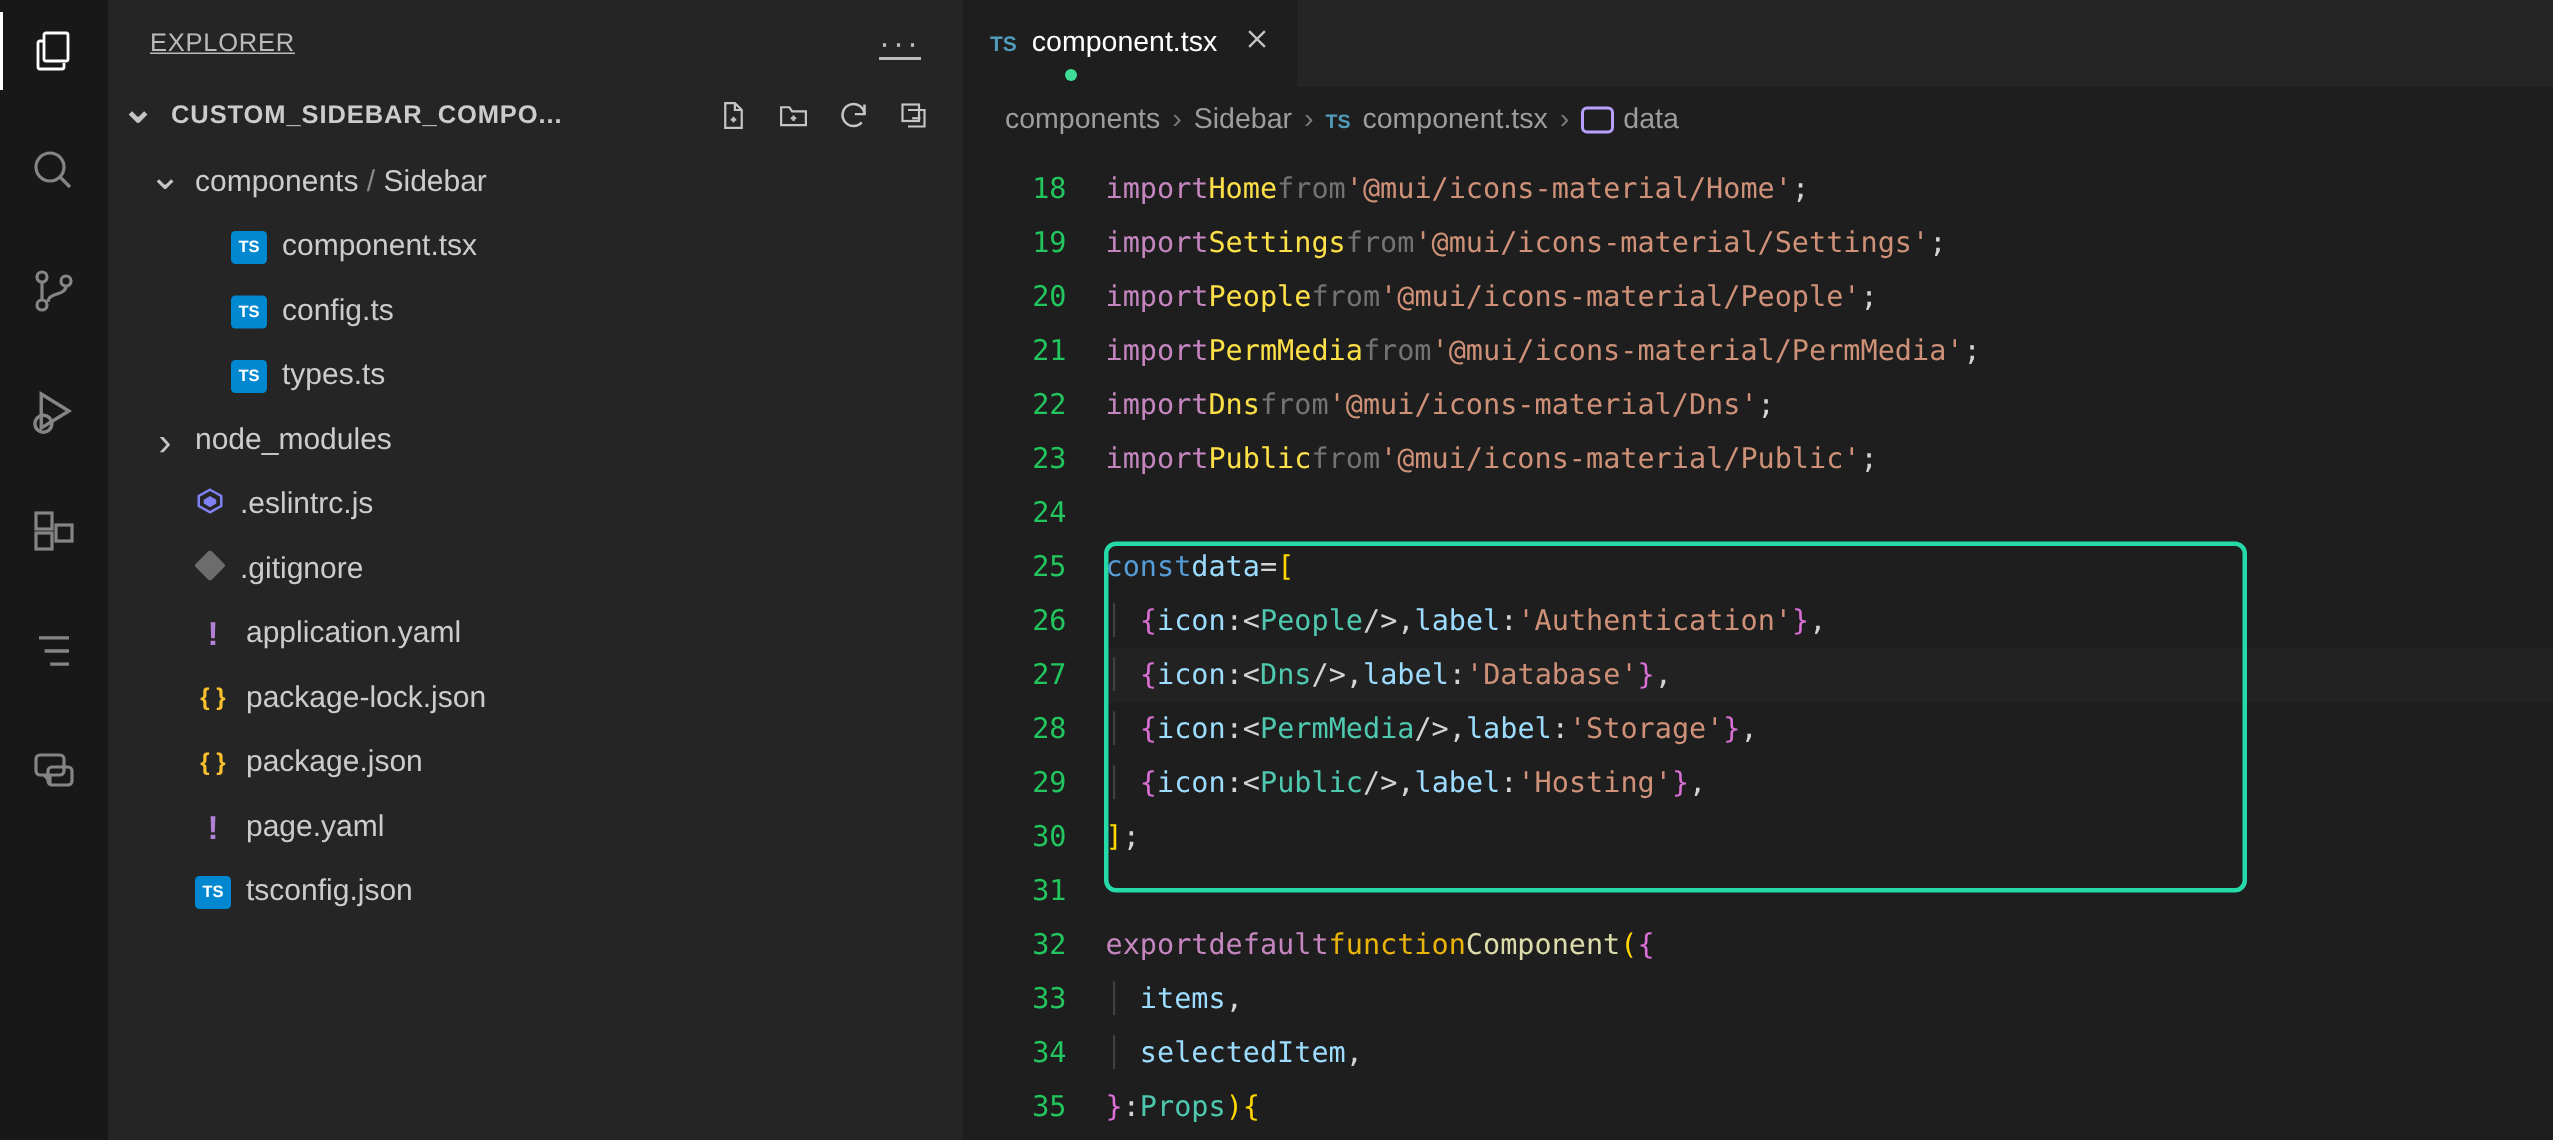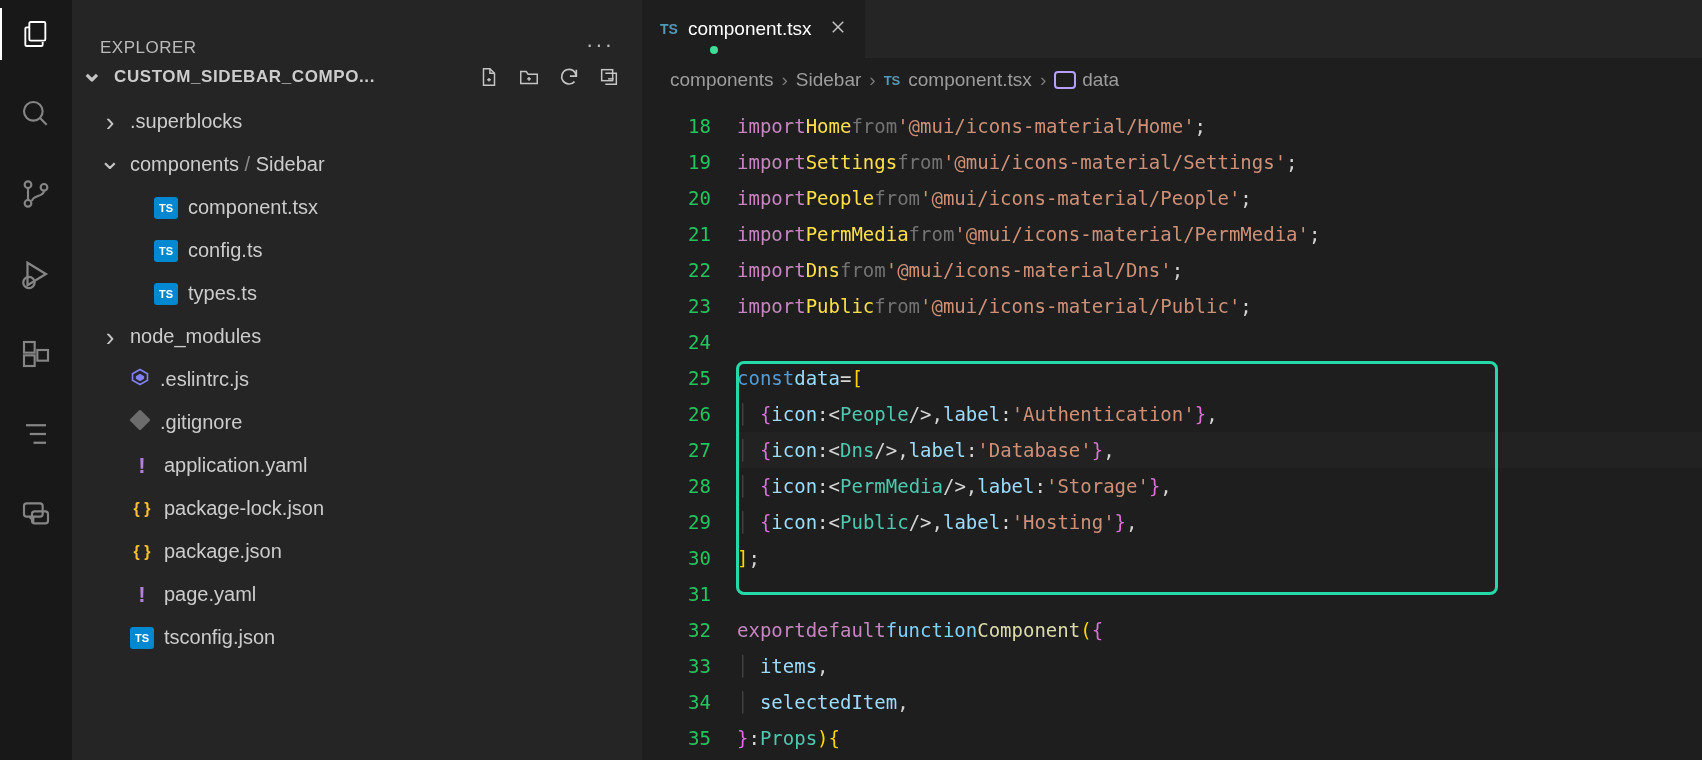--- a/index.html
+++ b/index.html
@@ -46,25 +46,26 @@
       width: 570px;
       background: #252526;
       display: flex;
       flex-direction: column;
       flex-shrink: 0;
     }
     .sidebar-header {
       height: 58px;
       padding: 0 28px;
       display: flex;
-      align-items: flex-end;
+      align-items: center;
       justify-content: space-between;
       color: #bbbbbb;
       font-size: 17px;
       letter-spacing: 0.5px;
+      text-decoration: underline;
     }
     .sidebar-header-actions { color: #bbbbbb; cursor: pointer; font-size: 22px; letter-spacing: 2px; }
     .project-row {
       height: 38px;
       padding: 0 16px 0 10px;
       display: flex;
       align-items: center;
       gap: 12px;
       font-weight: 700;
       font-size: 17px;
@@ -182,21 +183,21 @@
       top: 259px;
       width: 762px;
       height: 234px;
       pointer-events: none;
     }
     .kw-import { color: #c586c0; }
     .kw-from { color: #737373; }
     .kw-const { color: #569cd6; }
     .kw-export { color: #c586c0; }
     .kw-default { color: #c586c0; }
-    .kw-function { color: #7dd3fc; }
+    .kw-function { color: #eab308; }
     .ident { color: #fde047; }
     .type { color: #4ec9b0; }
     .func { color: #dcdcaa; }
     .str { color: #ce9178; }
     .punct { color: #d4d4d4; }
     .brace { color: #ffd700; }
     .bracket-pink { color: #da70d6; }
     .prop { color: #9cdcfe; }
     .jsx-tag { color: #4ec9b0; }
     .guide { color: #404040; }
@@ -282,24 +283,20 @@
       <svg width="22" height="22" viewBox="0 0 24 24" fill="none" stroke="#c5c5c5" stroke-width="1.6">
           <rect x="4" y="4" width="12" height="12"></rect>
           <path d="M8 8h12v12H8"></path>
           <line x1="11" y1="14" x2="17" y2="14"></line>
         </svg>
     </div>
   </div>
 
   <div class="tree">
     <div class="tree-item depth-0">
-      <span class="chevron chevron-right"></span>
-      <span class="label">.superblocks</span>
-    </div>
-    <div class="tree-item depth-0">
       <span class="chevron chevron-down"></span>
       <span class="label"><span>components</span><span class="path-sep"> / </span><span>Sidebar</span></span>
     </div>
     <div class="tree-item depth-1">
       <span style="width:20px"></span>
       <span class="file-badge badge-ts">TS</span>
       <span class="label">component.tsx</span>
     </div>
     <div class="tree-item depth-1">
       <span style="width:20px"></span>

